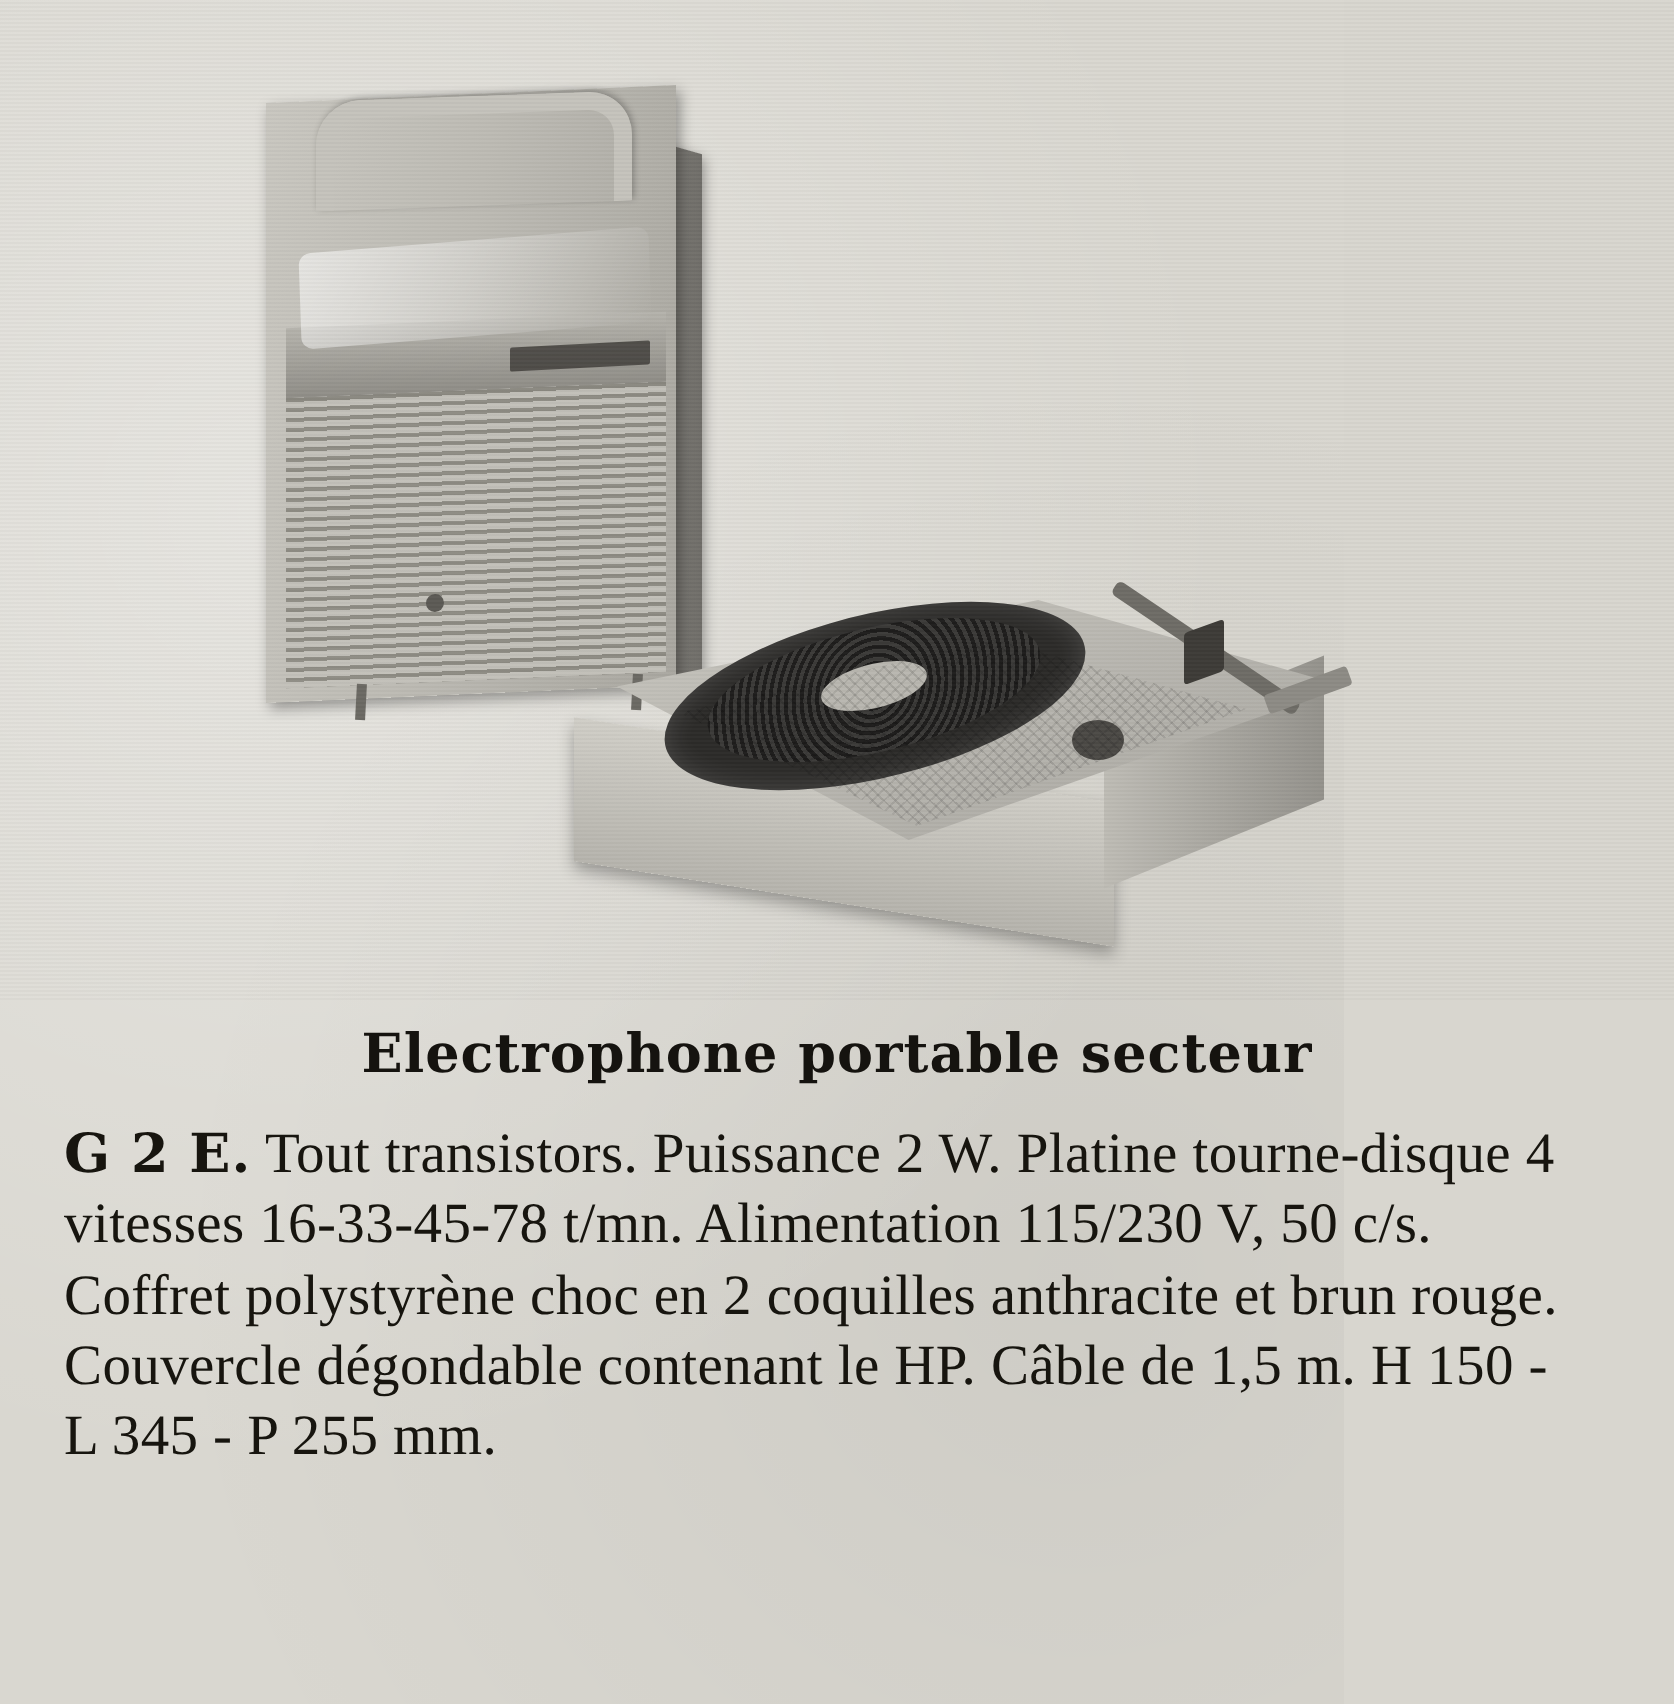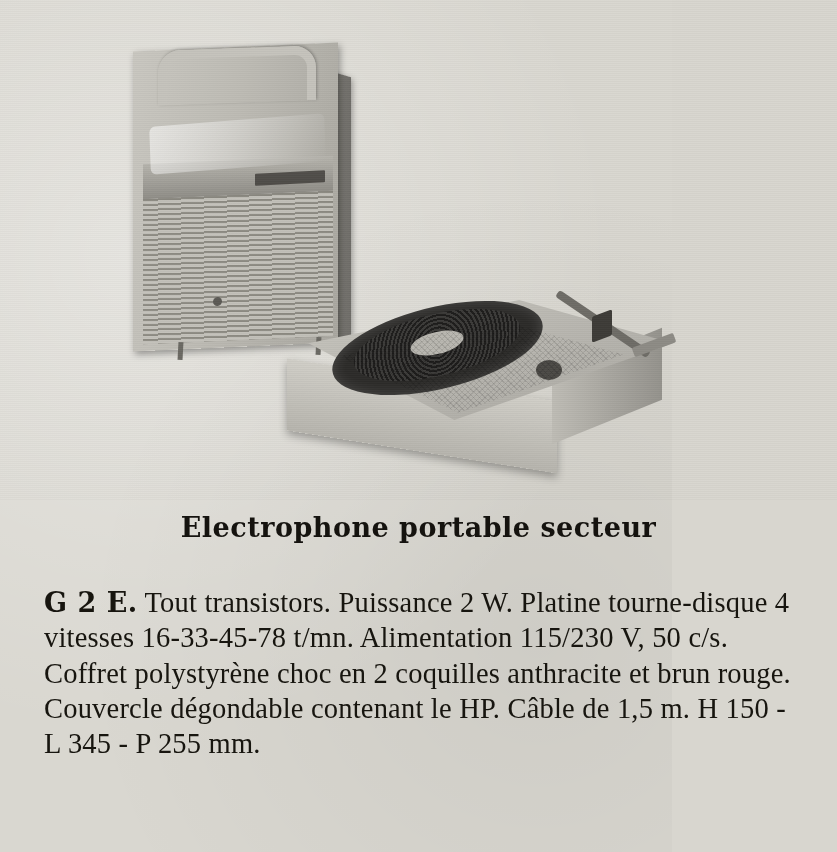--- a/index.html
+++ b/index.html
@@ -256,30 +256,29 @@
     width: 837px;
     text-align: center;
     font-weight: bold;
     font-size: 27px;
     letter-spacing: 0.5px;
     color: #15130f;
     font-family: "DejaVu Serif", serif;
   }
   .body-text {
     position: absolute;
-    left: 44px;
+    left: 32px;
     top: 560px;
     width: 755px;
     font-size: 28.5px;
     line-height: 1.24;
     color: #17150f;
     text-align: justify;
     font-family: "Liberation Serif", serif;
     letter-spacing: 0.2px;
-    margin-top: 25px;
   }
   .body-text .model {
     font-weight: bold;
     font-family: "DejaVu Serif", serif;
     font-size: 27px;
     letter-spacing: 0.5px;
   }
   .body-text p {
     margin: 0;
     text-align: justify;

